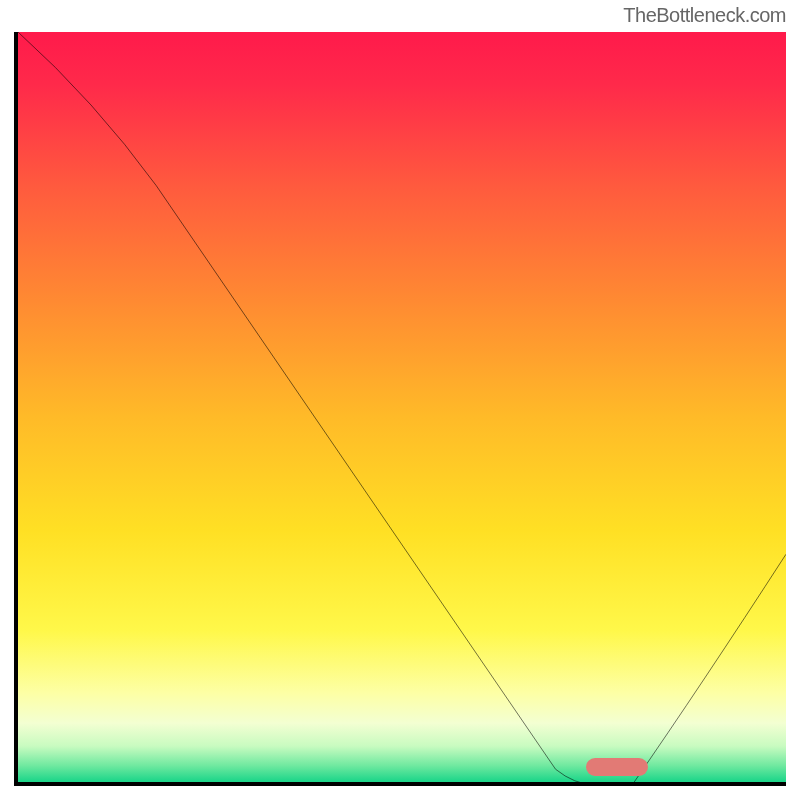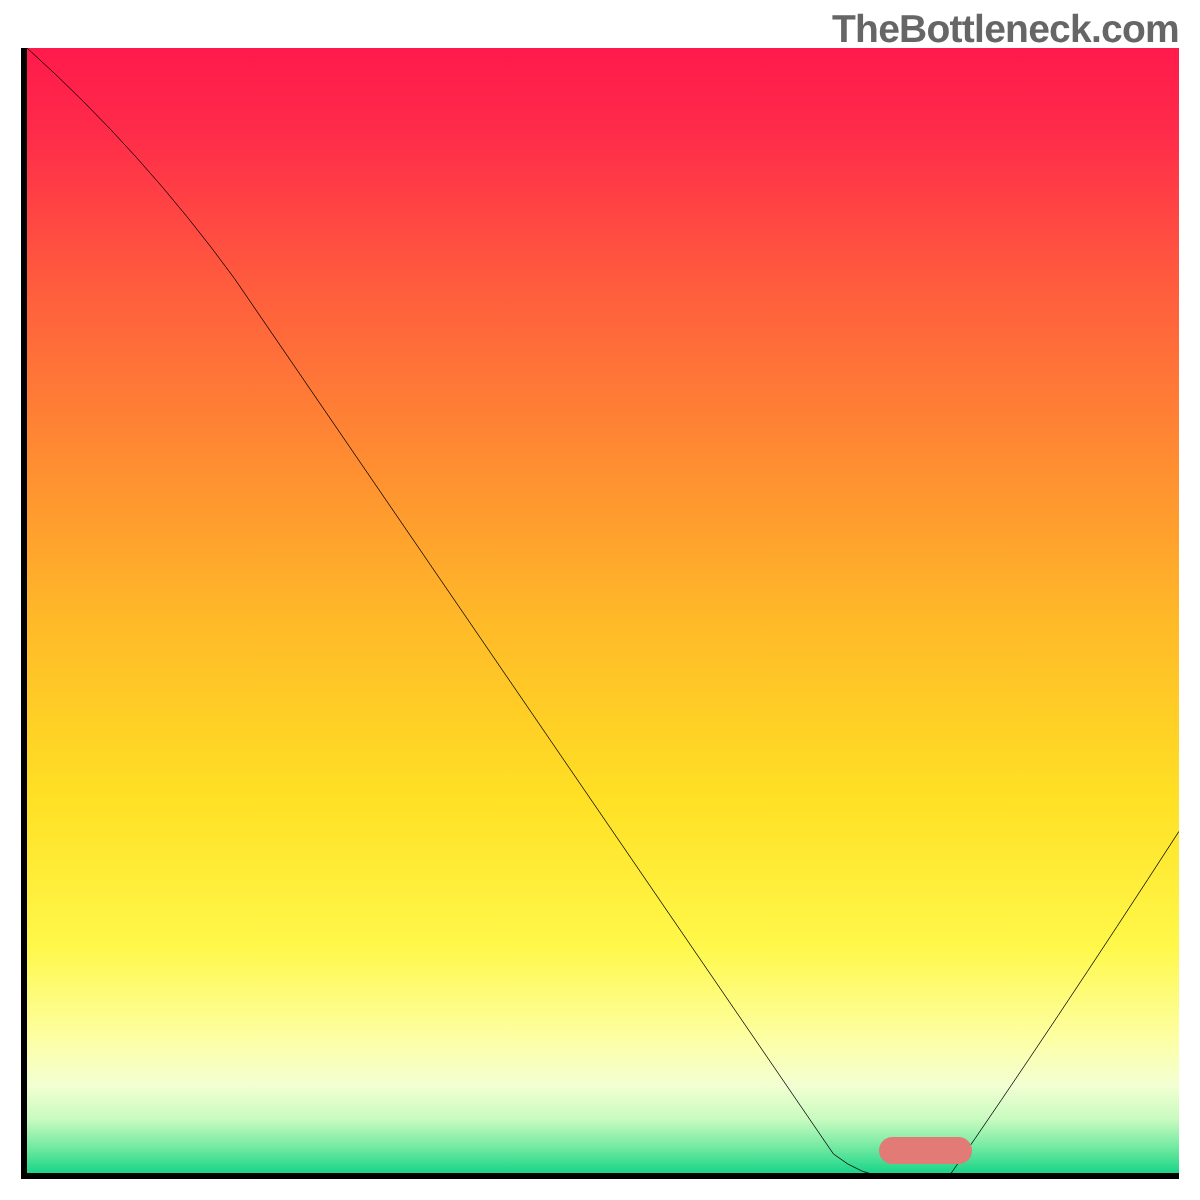--- a/index.html
+++ b/index.html
@@ -13,22 +13,22 @@
   }
   .chart-wrap {
     position: relative;
     width: 800px;
     height: 800px;
   }
   .watermark {
     position: absolute;
     top: 4px;
     right: 14px;
-    font-size: 26px;
-    font-weight: bold;
+    font-size: 20px;
+    font-weight: normal;
     color: #666;
     letter-spacing: -0.5px;
     margin-left: 17px;
   }
   .plot-area {
     position: absolute;
     left: 14px;
     top: 32px;
     width: 772px;
     height: 754px;

